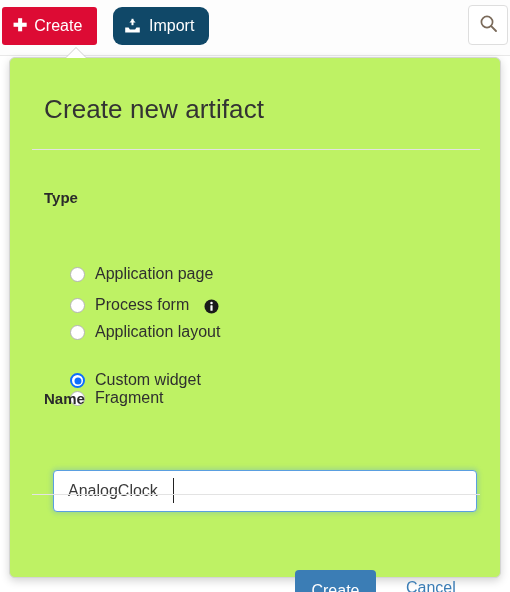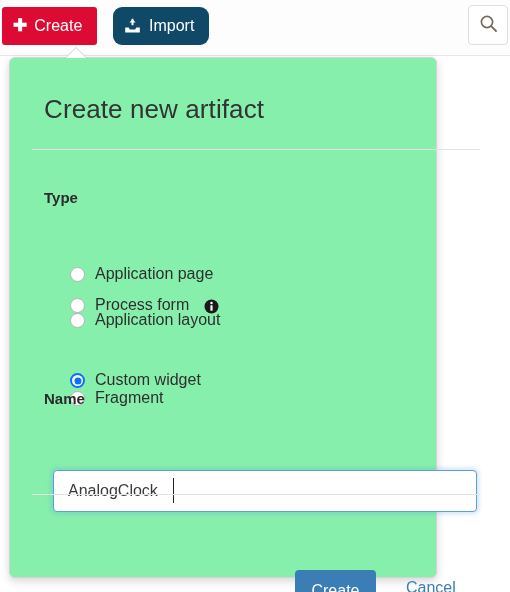--- a/index.html
+++ b/index.html
@@ -82,23 +82,23 @@
     display: flex;
     align-items: center;
     justify-content: center;
     cursor: pointer;
   }
 
   
   .dialog {
     position: absolute;
     left: 9px; top: 57px;
-    width: 428px;
+    width: 492px;
     height: 521px;
-    background: #86efac;
+    background: #bef264;
     border: 1px solid #d4d4d4;
     border-radius: 6px;
     box-shadow: 0 3px 9px rgba(0,0,0,0.17);
   }
 
   .caret-outer {
     position: absolute;
     left: 55px; top: -11px;
     width: 0; height: 0;
     border-left: 11px solid transparent;
@@ -293,21 +293,21 @@
         <span class="radio-text">Process form</span>
         <span class="info-icon">
           <svg width="15" height="15" viewBox="0 0 15 15">
             <circle cx="7.5" cy="7.5" r="7" fill="#1a1a1a"></circle>
             <circle cx="7.5" cy="4" r="1.25" fill="#ffffff"></circle>
             <rect x="6.4" y="6.2" width="2.2" height="5.6" rx="0.6" fill="#ffffff"></rect>
           </svg>
         </span>
       </label>
 
-      <label class="radio-row" style="top:46px;">
+      <label class="radio-row" style="top:58px;">
         <span class="radio-mark"></span>
         <span class="radio-text">Application layout</span>
       </label>
 
       <label class="radio-row" style="top:103px;align-items:flex-end;">
         <span class="radio-mark checked"></span>
         <span class="radio-text">Custom widget</span>
       </label>
 
       <label class="radio-row" style="top:124px;">

